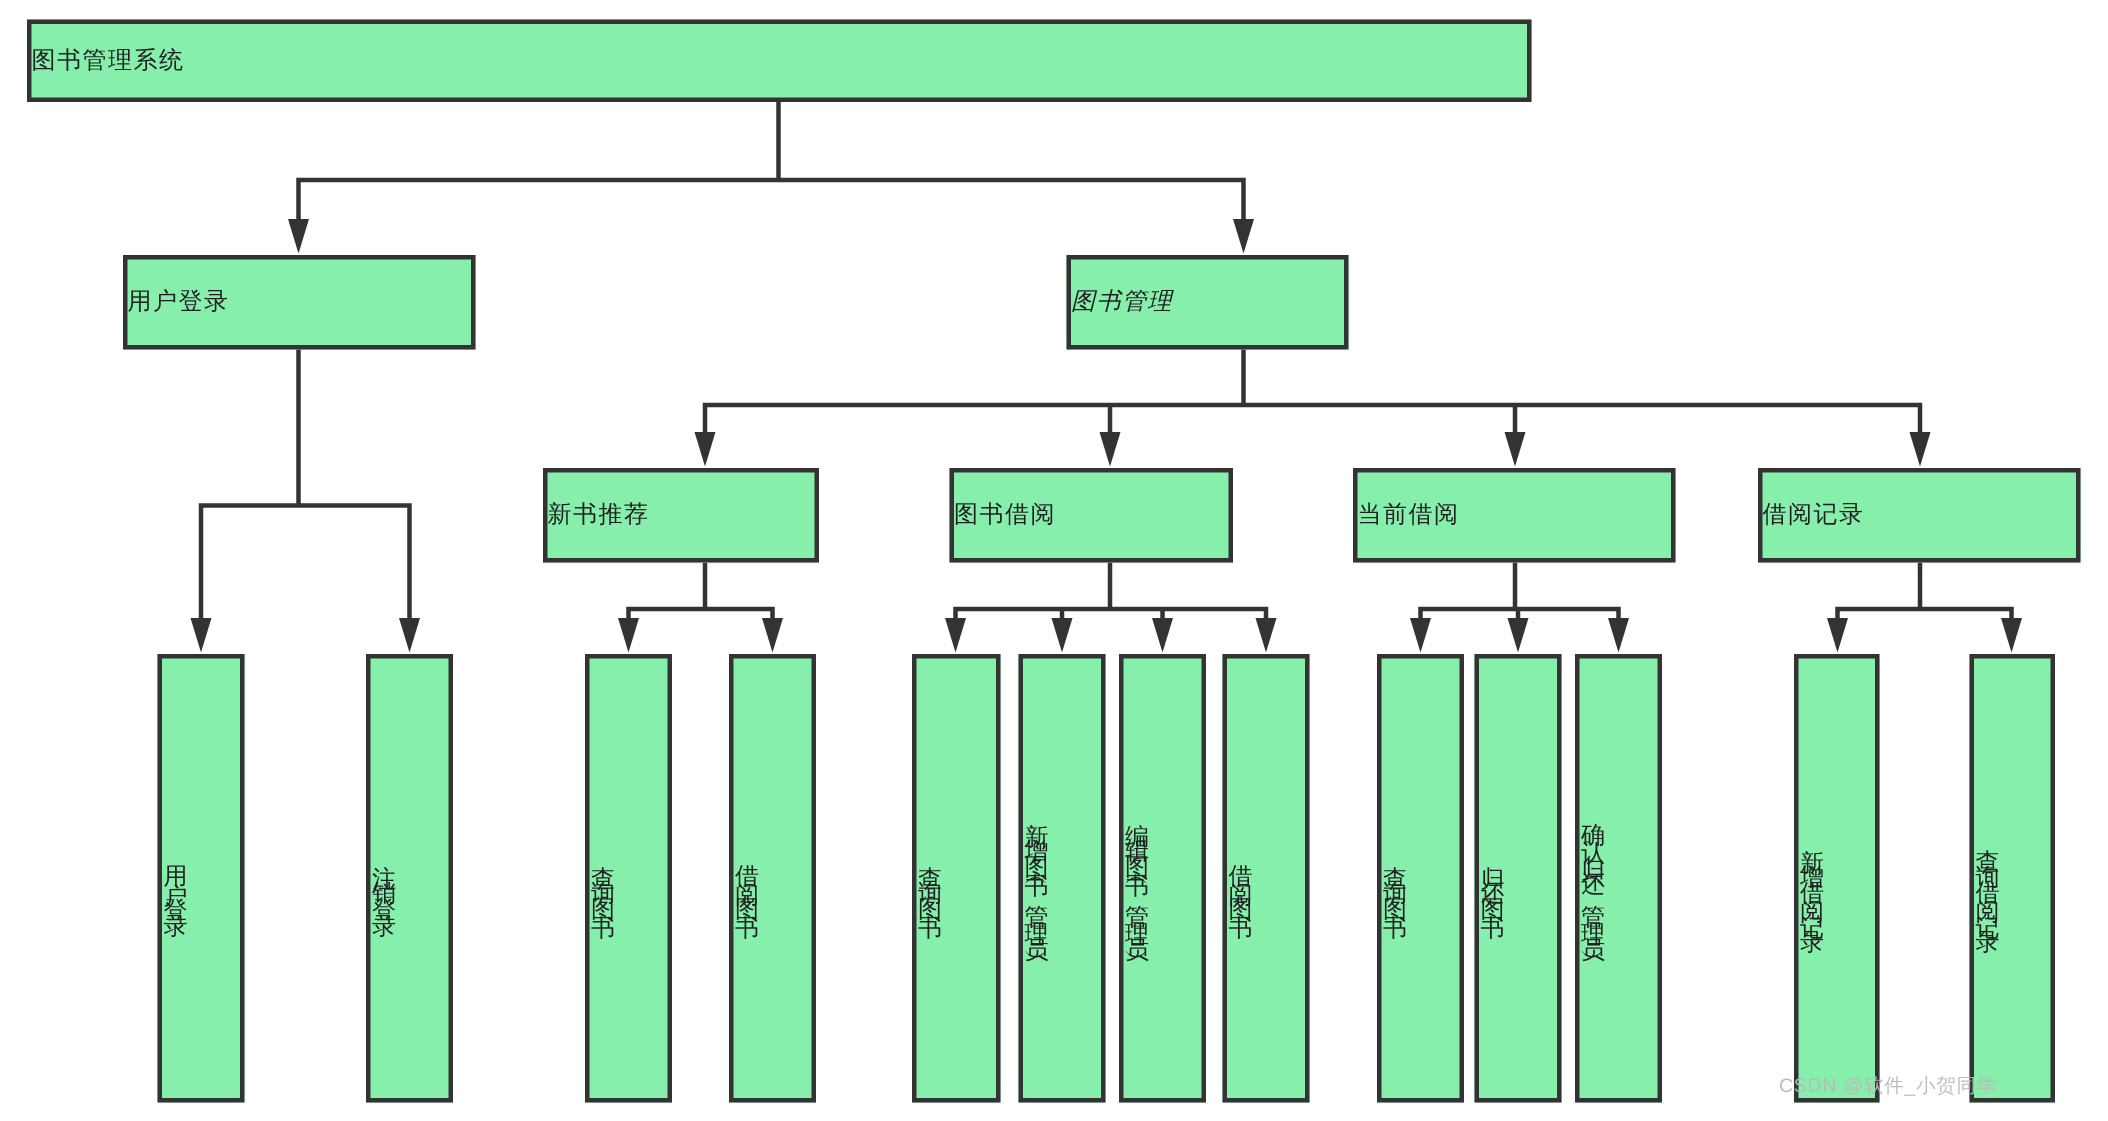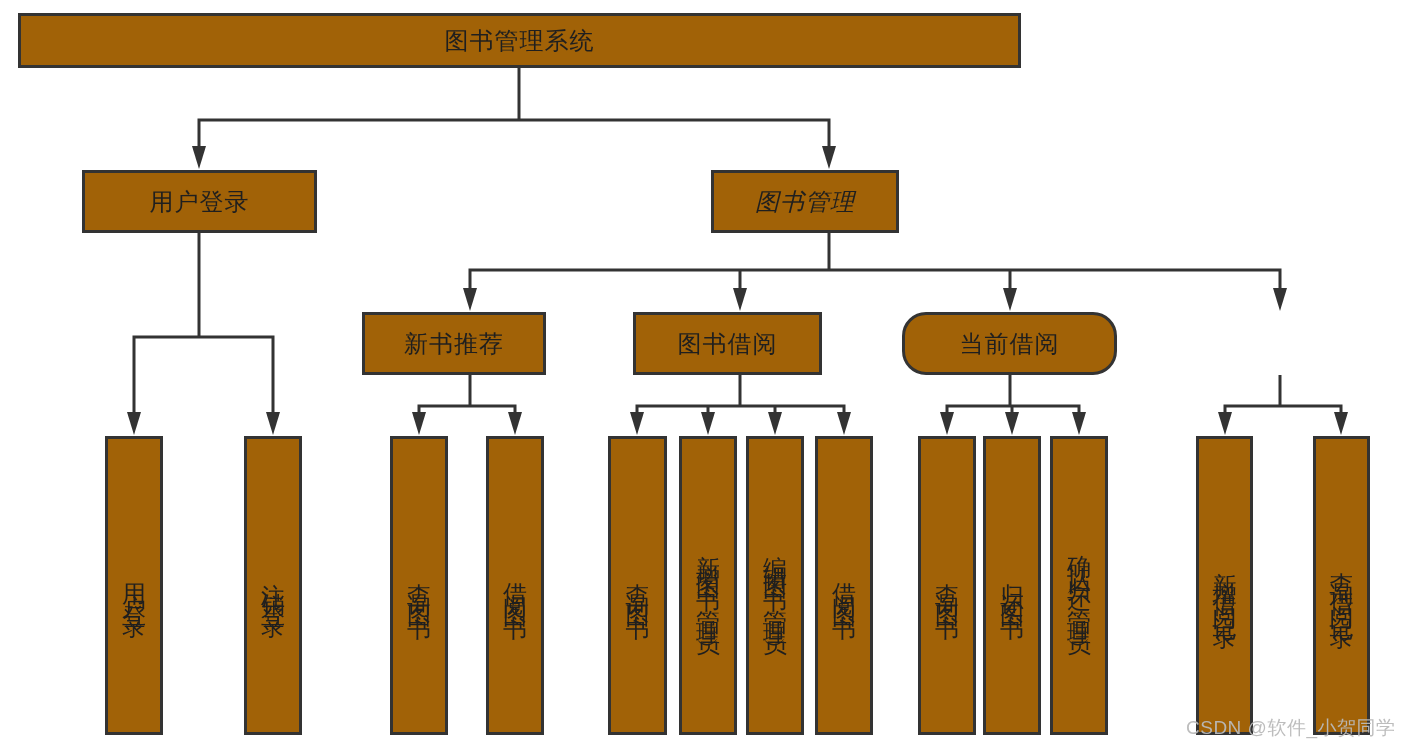--- a/index.html
+++ b/index.html
@@ -18,44 +18,44 @@
   .connectors {
     position: absolute;
     left: 0;
     top: 0;
     width: 1405px;
     height: 747px;
   }
   .node {
     position: absolute;
     box-sizing: border-box;
-    background: #a16207;
+    background: #86efac;
     border: 3px solid #333333;
     display: flex;
     align-items: center;
-    justify-content: center;
+    justify-content: flex-start;
     color: #1f1f1f;
-    font-size: 24px;
+    font-size: 16px;
     line-height: 1;
     white-space: nowrap;
   }
   .hbox span {
     letter-spacing: 1px;
   }
   .vbox span {
     writing-mode: vertical-rl;
     text-orientation: mixed;
     letter-spacing: 11px;
     white-space: nowrap;
   }
   .watermark {
     position: absolute;
     left: 1186px;
     top: 715px;
-    font-size: 19px;
+    font-size: 13px;
     color: rgba(185, 185, 185, 0.95);
     letter-spacing: 0.5px;
     white-space: nowrap;
     z-index: 5;
   }
 </style>
 </head>
 <body>
 
 <div class="canvas">
@@ -129,22 +129,25 @@
   <div class="node hbox" style="left:711px; top:170px; width:188px; height:63px;font-style:italic;">
     <span>图书管理</span>
   </div>
 
   <div class="node hbox" style="left:362px; top:312px; width:184px; height:63px;">
     <span>新书推荐</span>
   </div>
   <div class="node hbox" style="left:633px; top:312px; width:189px; height:63px;">
     <span>图书借阅</span>
   </div>
-  <div class="node hbox" style="left:902px; top:312px; width:215px; height:63px;border-radius:24px;">
+  <div class="node hbox" style="left:902px; top:312px; width:215px; height:63px;">
     <span>当前借阅</span>
+  </div>
+  <div class="node hbox" style="left:1172px; top:312px; width:215px; height:63px;">
+    <span>借阅记录</span>
   </div>
 
   <div class="node vbox" style="left:105px; top:436px; width:58px; height:299px;">
     <span>用户登录</span>
   </div>
   <div class="node vbox" style="left:244px; top:436px; width:58px; height:299px;">
     <span>注销登录</span>
   </div>
 
   <div class="node vbox" style="left:390px; top:436px; width:58px; height:299px;">

